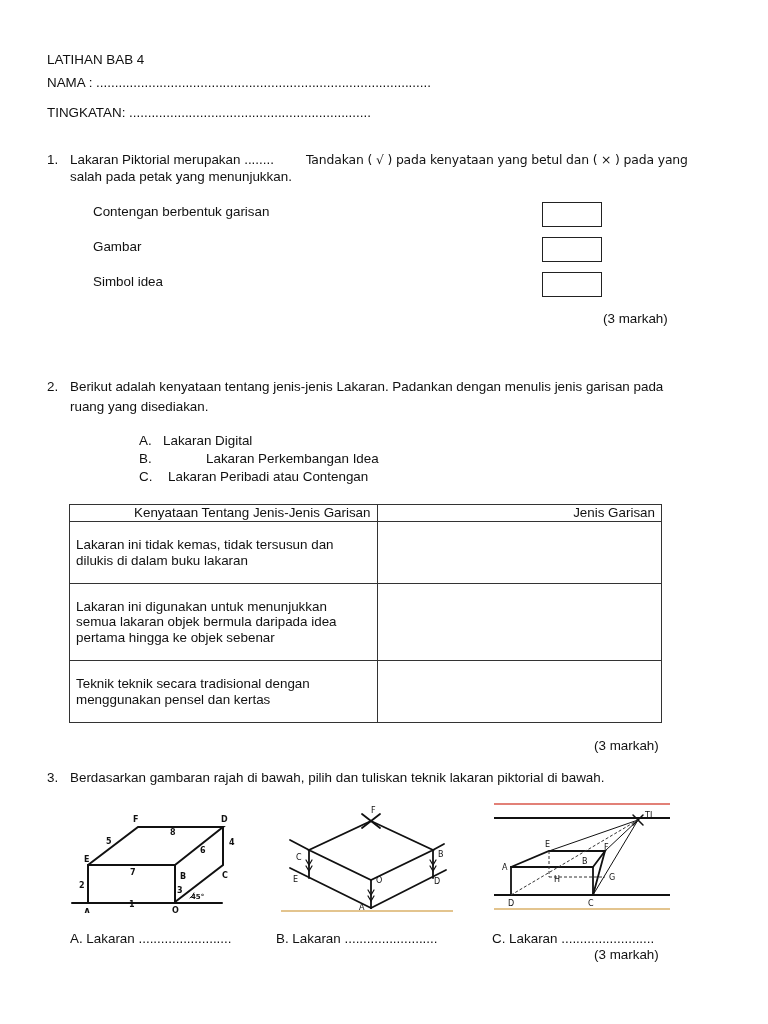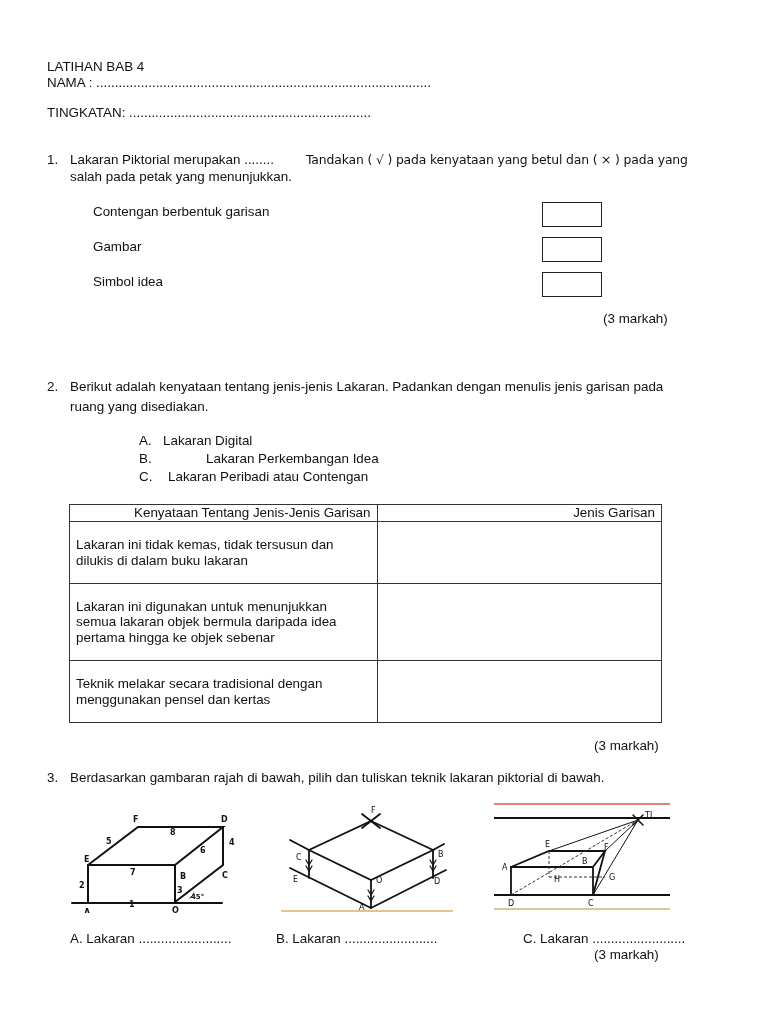--- a/index.html
+++ b/index.html
@@ -17,21 +17,21 @@
     border: 1.3px solid #333; padding: 0 6px; vertical-align: middle;
     font-weight: normal; line-height: 15.5px;
   }
   table.q2 th { height: 16px; text-align: right; }
   table.q2 td.stmt { text-align: left; }
   .fig { position: absolute; }
 </style>
 </head>
 <body>
 
-<div class="abs" style="left:47px; top:59px;">LATIHAN BAB 4</div>
+<div class="abs" style="left:47px; top:52px;">LATIHAN BAB 4</div>
 <div class="abs" style="left:47px; top:75px;">NAMA : ..........................................................................................</div>
 <div class="abs" style="left:47px; top:105px;">TINGKATAN: .................................................................</div>
 
 <div>
   <div class="abs" style="left:47px; top:152px;">1.</div>
   <div class="abs" style="left:70px; top:152px;">Lakaran Piktorial merupakan  ........</div>
   <div class="abs" style="left:306px; top:152px; font-family:'DejaVu Sans', sans-serif; font-size:12.4px; letter-spacing:-0.15px;">Tandakan  ( √ ) pada kenyataan yang betul dan ( × ) pada yang</div>
   <div class="abs" style="left:70px; top:169px;">salah pada petak yang menunjukkan.</div>
 
   <div class="abs" style="left:93px; top:204px;">Contengan berbentuk garisan</div>
@@ -78,21 +78,21 @@
     <tr style="height:77px;">
       <td class="stmt">
         <div>Lakaran ini digunakan untuk menunjukkan</div>
         <div>semua lakaran objek bermula daripada idea</div>
         <div>pertama hingga ke objek sebenar</div>
       </td>
       <td></td>
     </tr>
     <tr style="height:62px;">
       <td class="stmt">
-        <div>Teknik melakar secara tradisional dengan</div>
+        <div>Teknik teknik secara tradisional dengan</div>
         <div>menggunakan pensel dan kertas</div>
       </td>
       <td></td>
     </tr>
   </tbody>
     </table>
 
   <div class="abs" style="left:594px; top:738px;">(3 markah)</div>
 </div>
 
@@ -184,15 +184,15 @@
       <text x="92" y="64">B</text>
       <text x="64" y="82">H</text>
       <text x="119" y="80">G</text>
       <text x="18" y="106">D</text>
       <text x="98" y="106">C</text>
     </g>
   </svg>
 
   <div class="abs" style="left:70px; top:931px;">A. Lakaran .........................</div>
   <div class="abs" style="left:276px; top:931px;">B. Lakaran .........................</div>
-  <div class="abs" style="left:492px; top:931px;margin-left:31px;">C. Lakaran .........................</div>
+  <div class="abs" style="left:492px; top:931px;">C. Lakaran .........................</div>
   <div class="abs" style="left:594px; top:947px;">(3 markah)</div>
 </div>
 
 </body></html>

